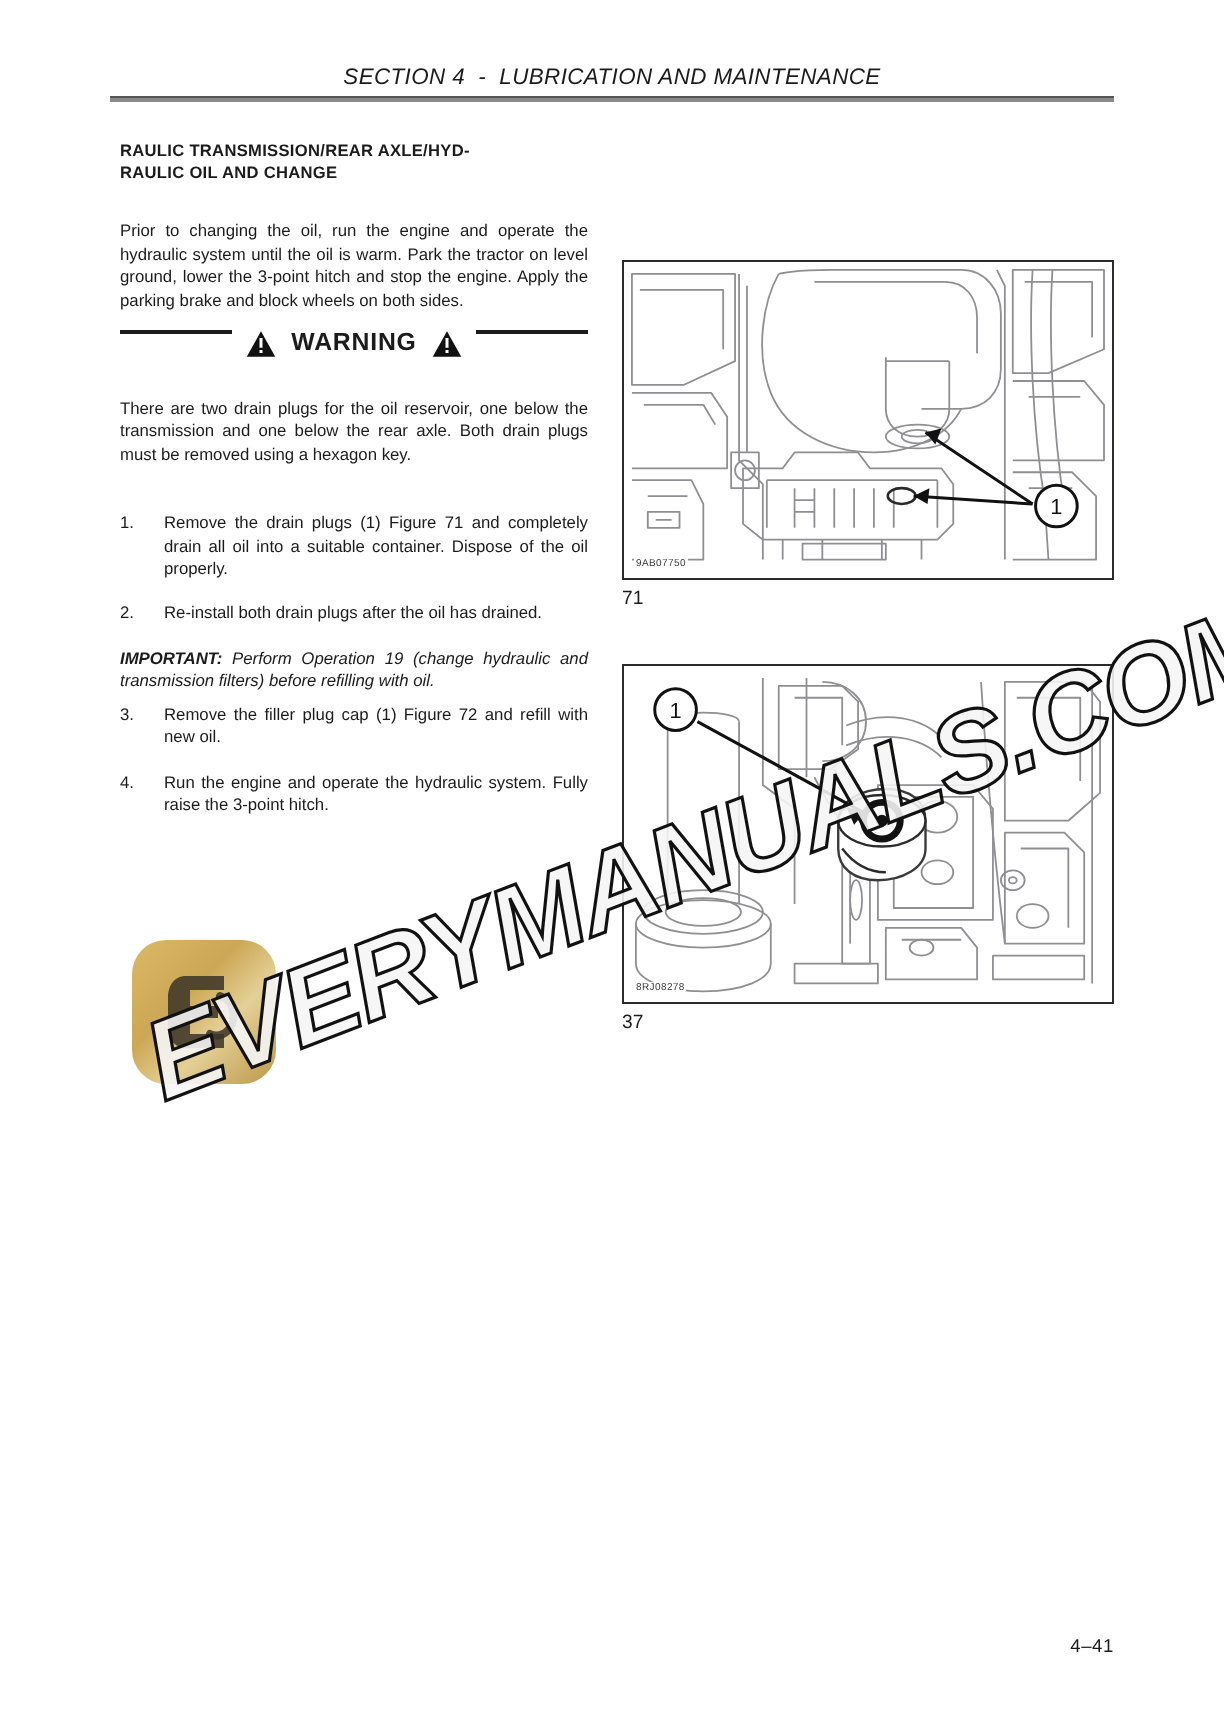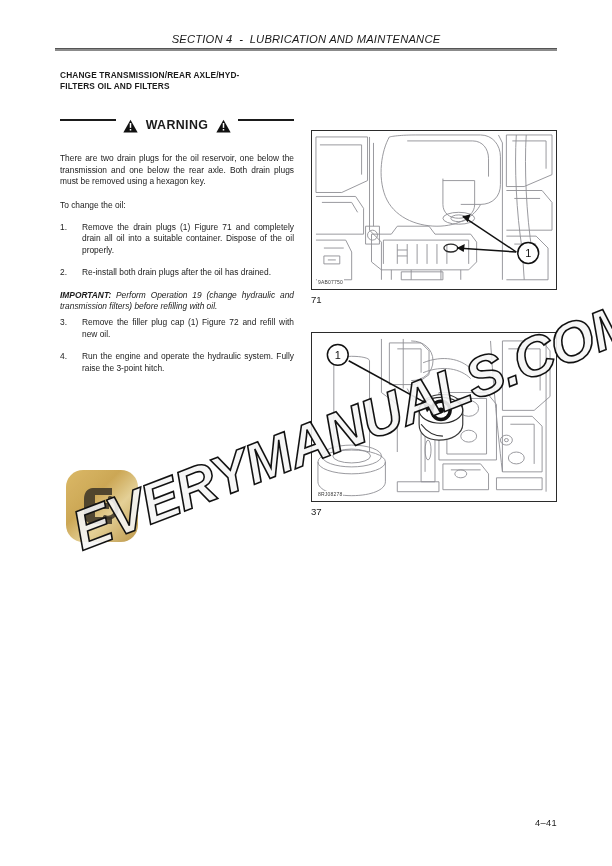--- a/index.html
+++ b/index.html
@@ -227,26 +227,27 @@
 <div class="page">
 
   <div class="header">
     <div class="header-title">SECTION 4  -  LUBRICATION AND MAINTENANCE</div>
     <div class="header-rule"></div>
   </div>
 
   <div class="col-left">
 
     <div class="op-heading">
-      <div>CHANGE TRANSMISSION/REAR AXLE/HYD-</div>
-      <div>FILTERS OIL AND FILTERS</div>
+      <div>RAULIC TRANSMISSION/REAR AXLE/HYD-</div>
+      <div>RAULIC OIL AND CHANGE</div>
     </div>
 
     <div class="gap-1"></div>
 
+    <div class="body-block">Prior to changing the oil, run the engine and operate the hydraulic system until the oil is warm. Park the tractor on level ground, lower the 3-point hitch and stop the engine. Apply the parking brake and block wheels on both sides.</div>
 
     <div class="warning-bar">
       <span class="warn-rule"></span>
       <svg class="warn-tri" viewBox="0 0 20 18">
         <polygon points="10,0.5 19.5,17.5 0.5,17.5" fill="#111"></polygon>
         <rect x="9" y="5" width="2" height="6.5" fill="#fff"></rect>
         <rect x="9" y="13" width="2" height="2" fill="#fff"></rect>
       </svg>
       <span class="warn-word">WARNING</span>
       <svg class="warn-tri" viewBox="0 0 20 18">
@@ -257,21 +258,20 @@
       <span class="warn-rule"></span>
     </div>
 
 
     <div class="gap-2"></div>
 
     <div class="body-block">There are two drain plugs for the oil reservoir, one below the transmission and one below the rear axle. Both drain plugs must be removed using a hexagon key.</div>
 
     <div class="gap-3"></div>
 
-    <div class="body-block">To change the oil:</div>
 
     <div class="gap-4"></div>
 
     <div class="num-item">
       <span class="num">1.</span>
       <span>Remove the drain plugs (1) Figure 71 and completely drain all oil into a suitable container. Dispose of the oil properly.</span>
     </div>
 
     <div class="num-item">
       <span class="num">2.</span>

